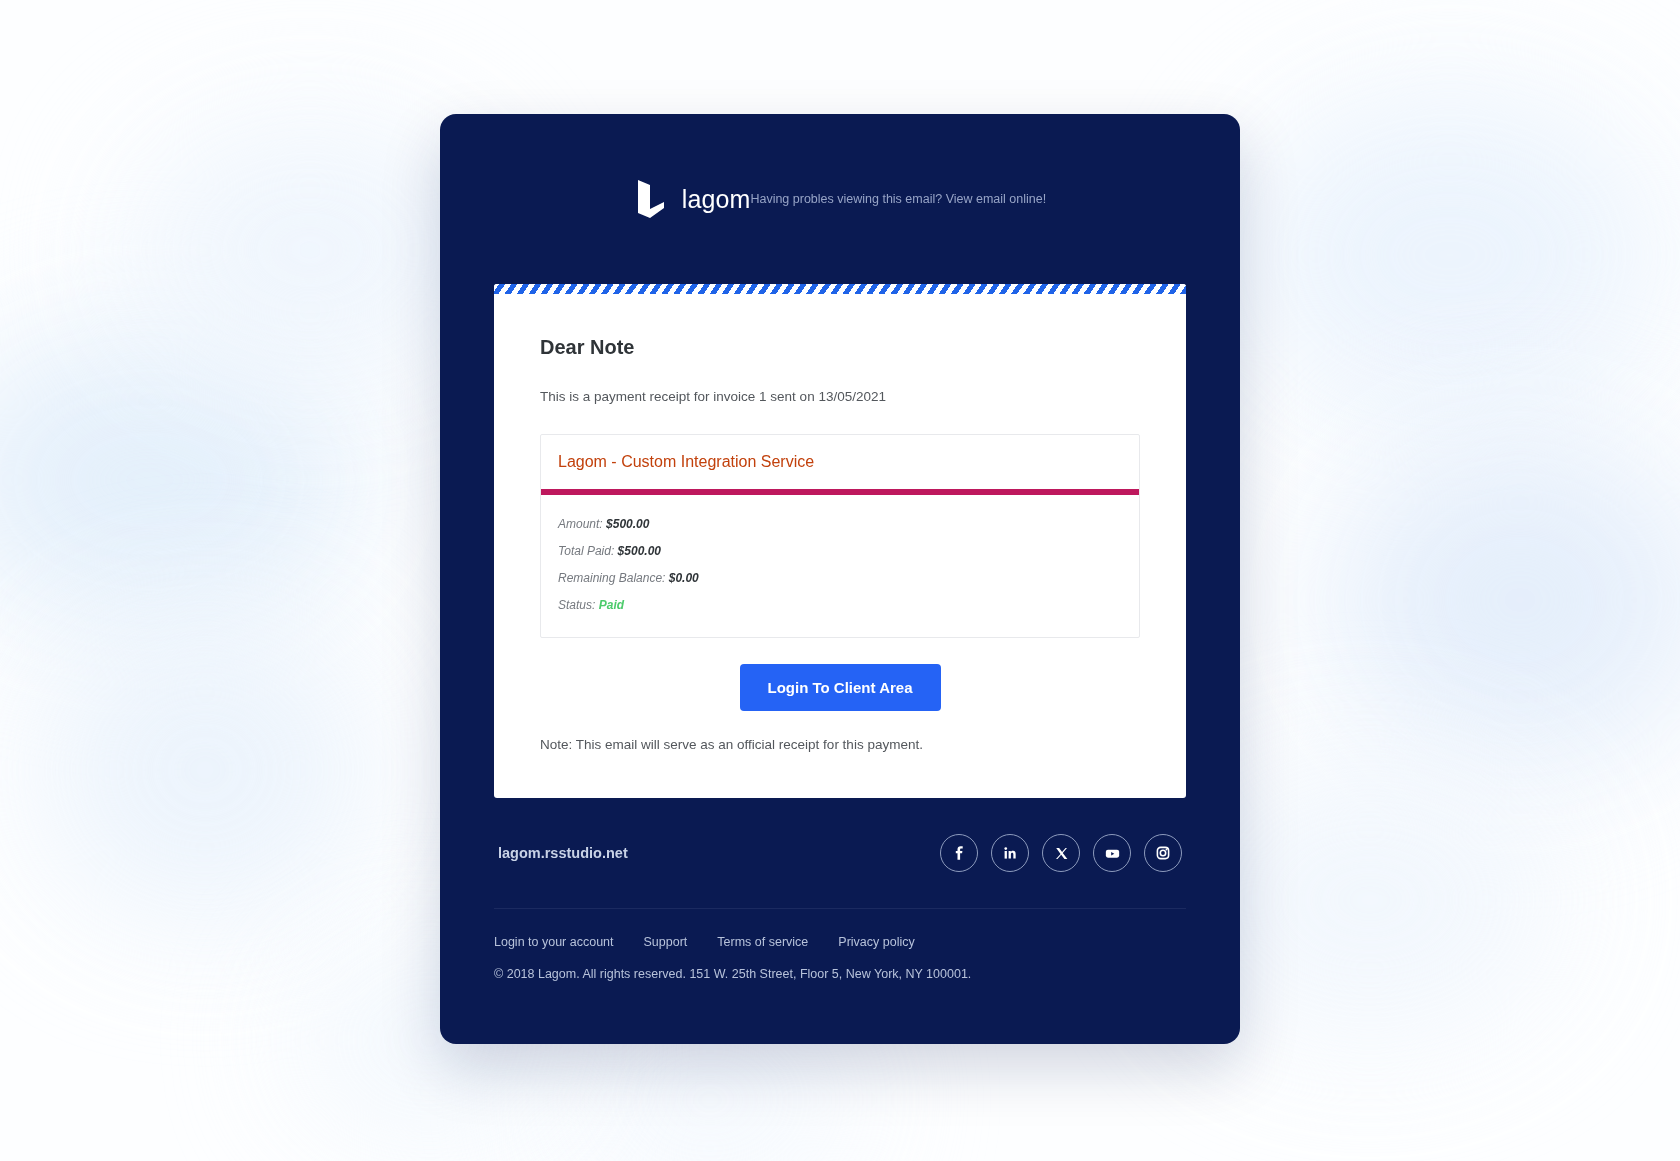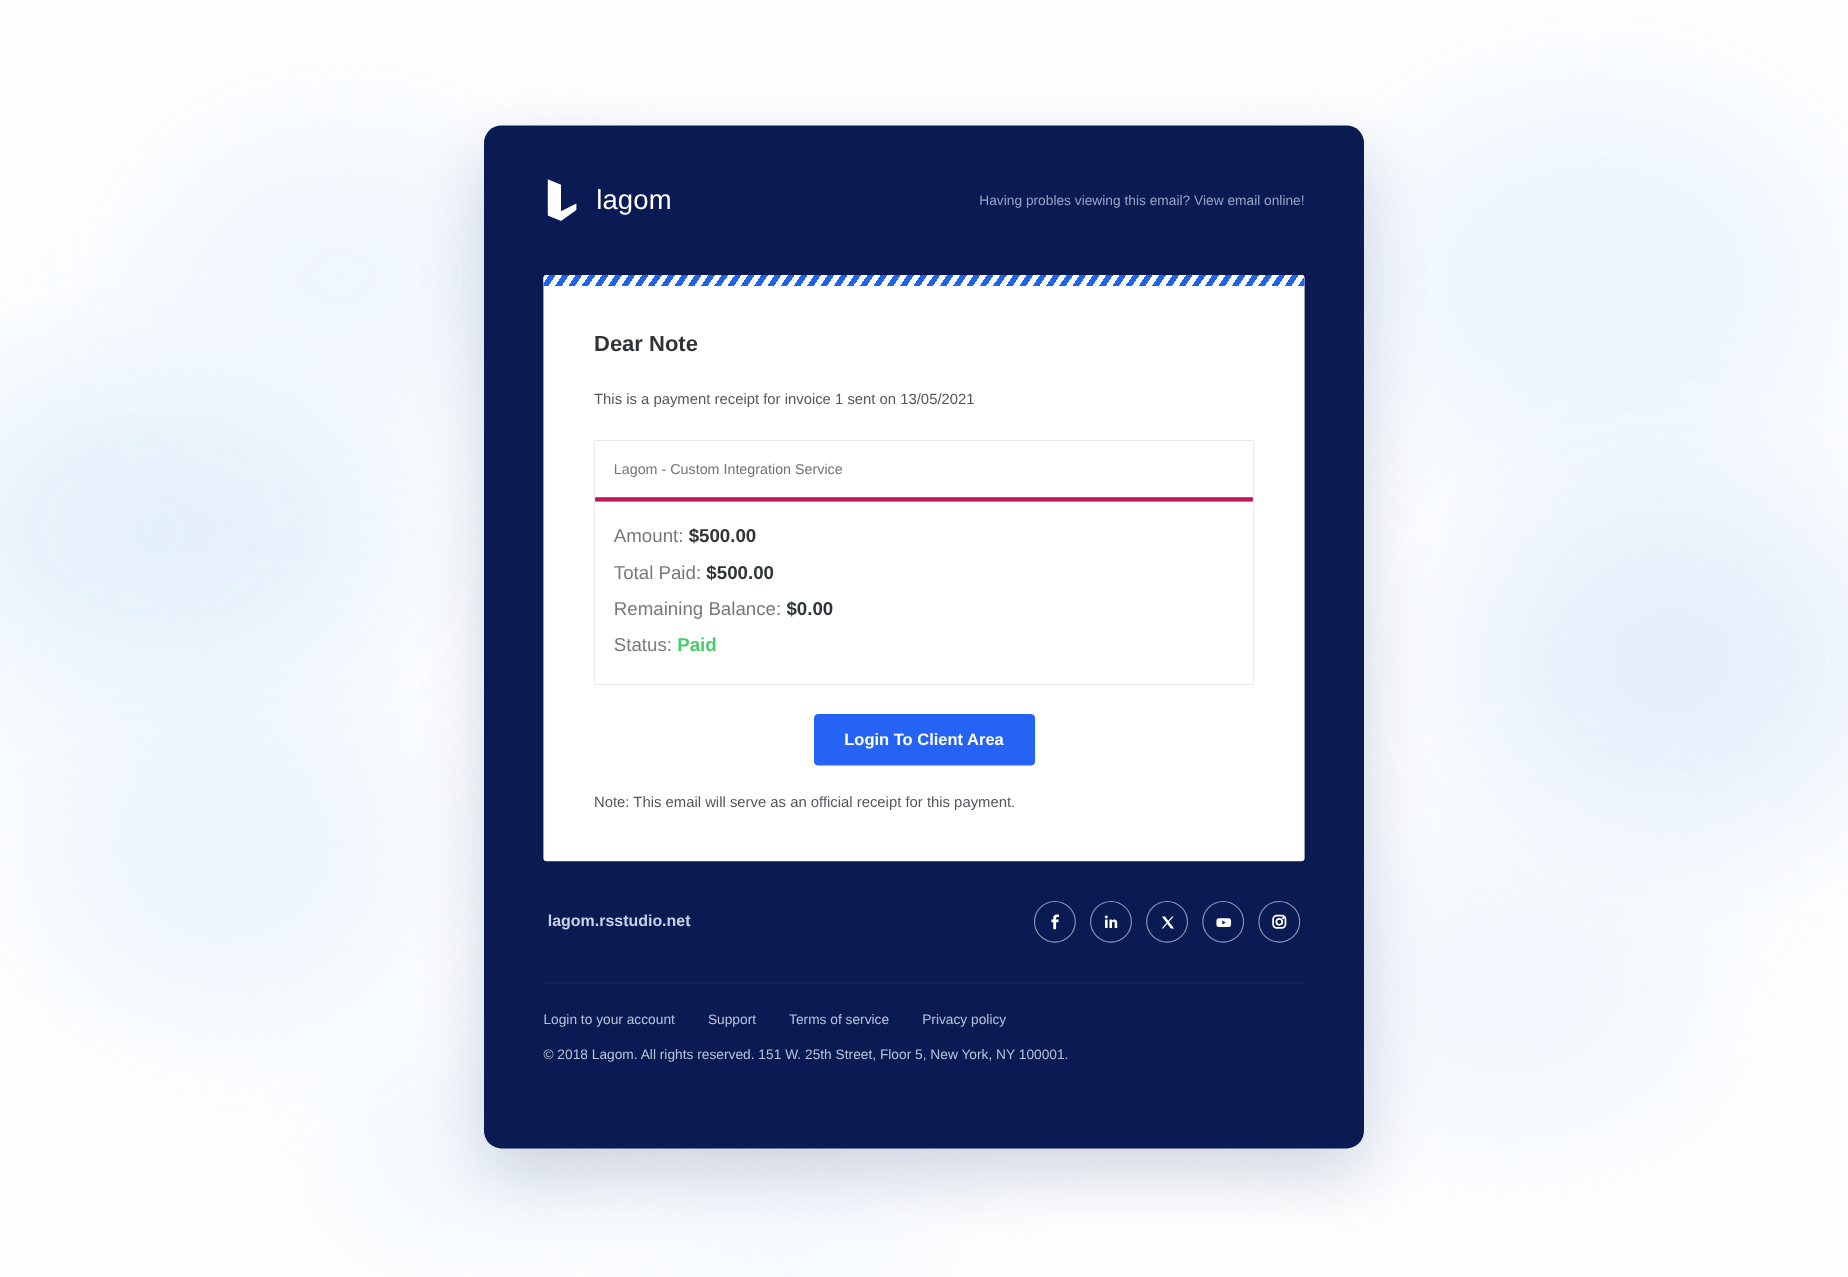--- a/index.html
+++ b/index.html
@@ -44,25 +44,25 @@
     width: 800px;
     height: 930px;
     background: #0a1a52;
     border-radius: 16px;
     box-shadow: 0 24px 60px rgba(10, 26, 82, .18);
     overflow: hidden;
   }
 
   
   .email-header {
-    height: 136px;
+    height: 170px;
     padding: 0 54px;
     display: flex;
     align-items: center;
-    justify-content: space-between;
+    justify-content: center;
   }
   .brand {
     display: flex;
     align-items: center;
     gap: 14px;
   }
   .brand-mark {
     width: 34px;
     height: 42px;
     display: block;
@@ -109,31 +109,32 @@
     color: #53575c;
   }
 
   
   .invoice-box {
     border: 1px solid #e8e9ec;
     border-radius: 2px;
   }
   .invoice-title {
     padding: 18px 17px;
-    font-size: 13px;
-    color: #737373;
-    border-bottom: 4px solid #be185d;
+    font-size: 16px;
+    color: #c2410c;
+    border-bottom: 6px solid #be185d;
   }
   .invoice-rows {
     padding: 15px 17px 19px 17px;
   }
   .invoice-row {
-    font-size: 17px;
+    font-size: 12px;
     color: #75797f;
     padding: 6.5px 0;
+    font-style: italic;
   }
   .invoice-row b {
     color: #2f3438;
   }
   .status-value {
     color: #4ccb6b;
     font-weight: bold;
   }
 
   .review-note {

